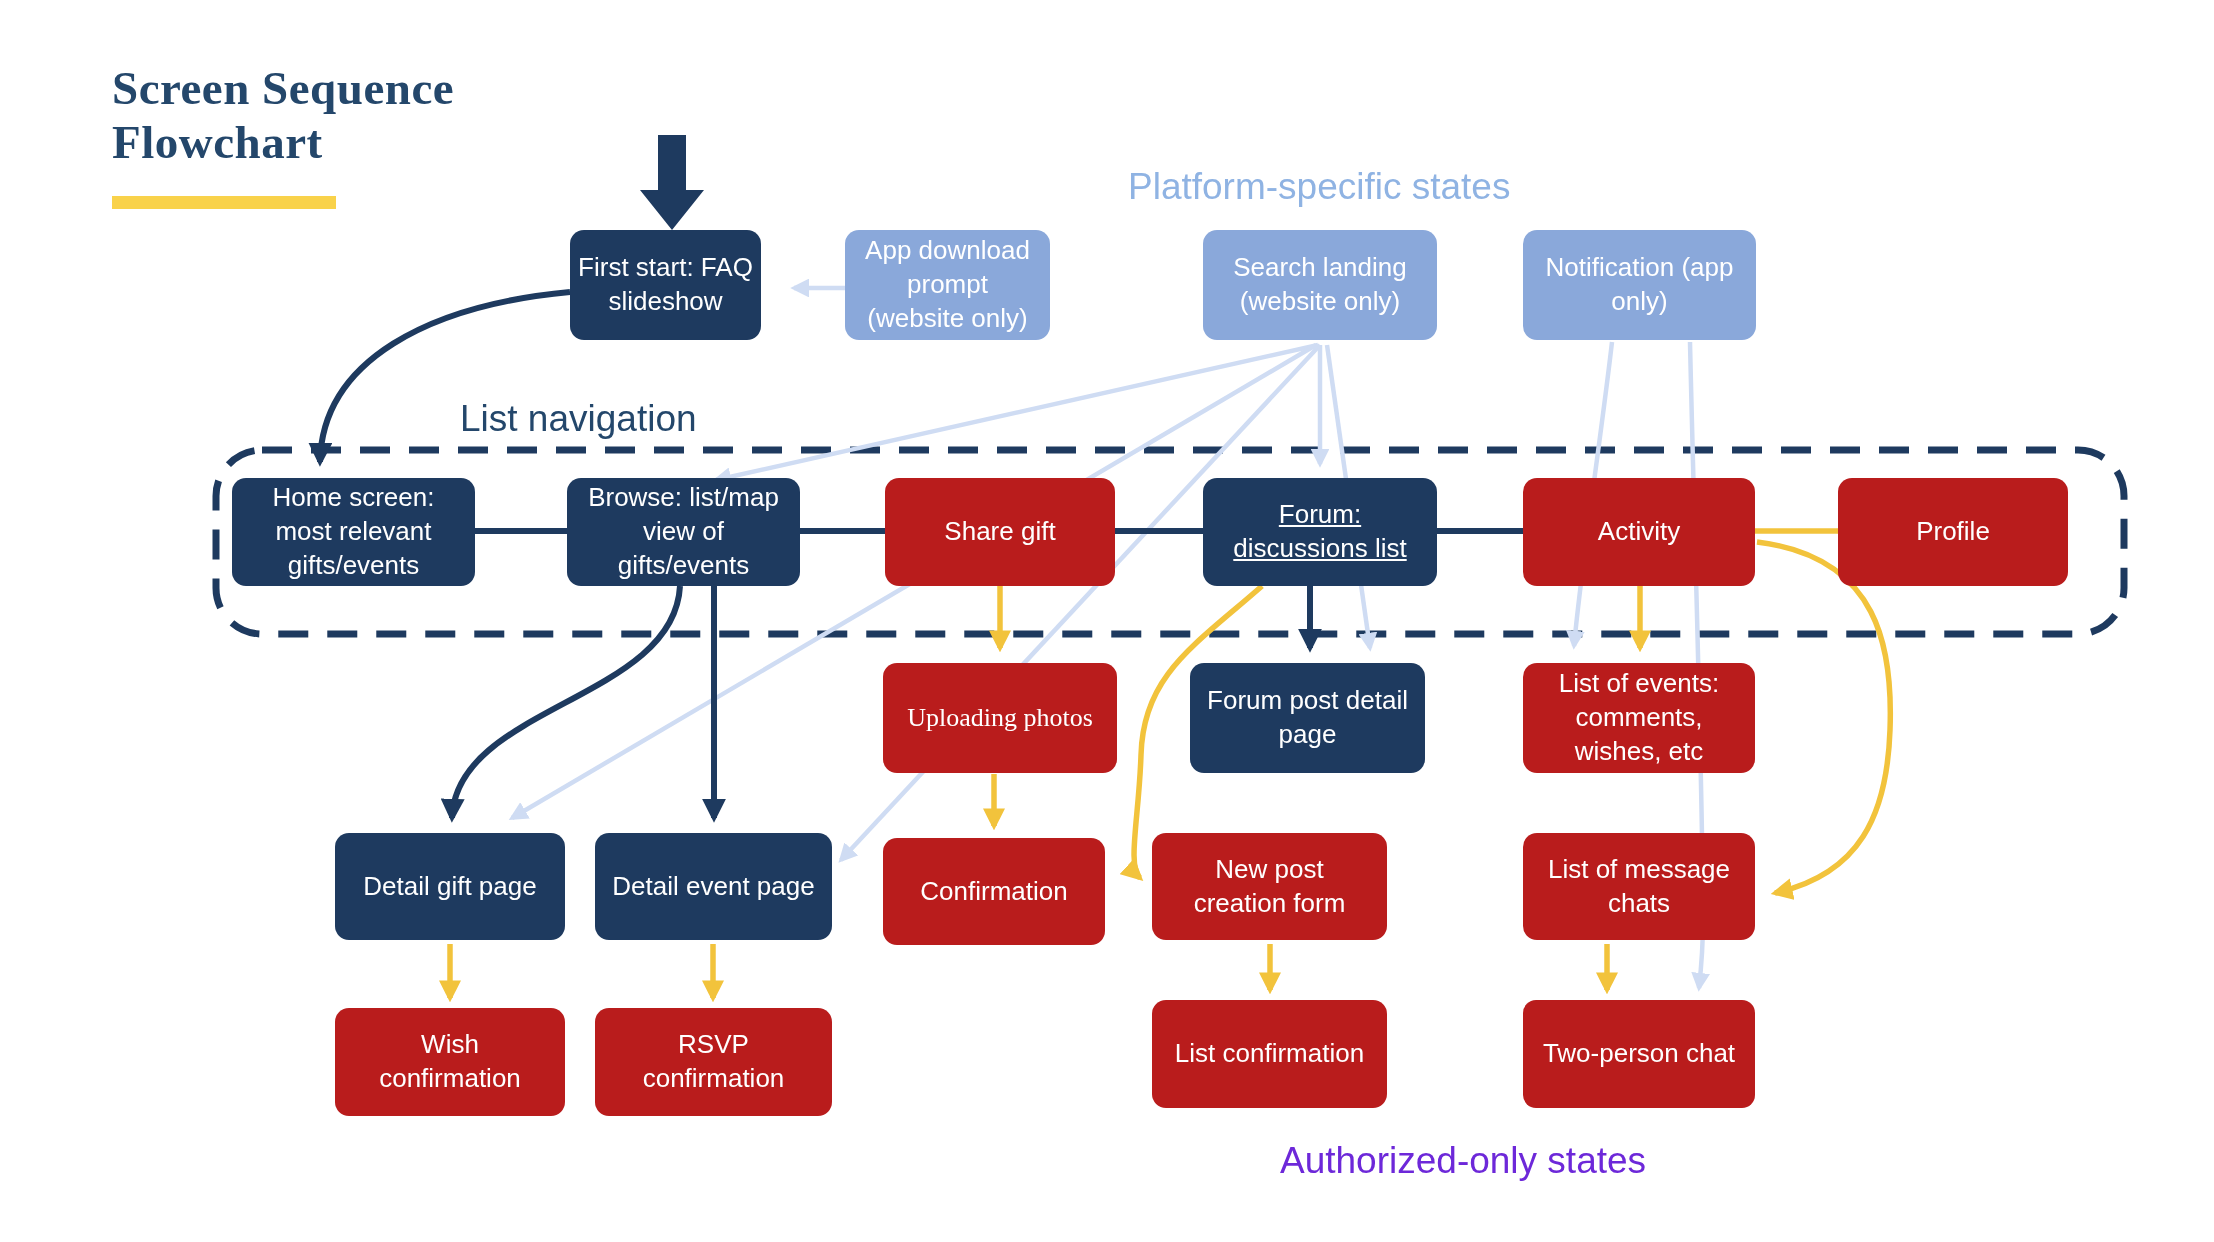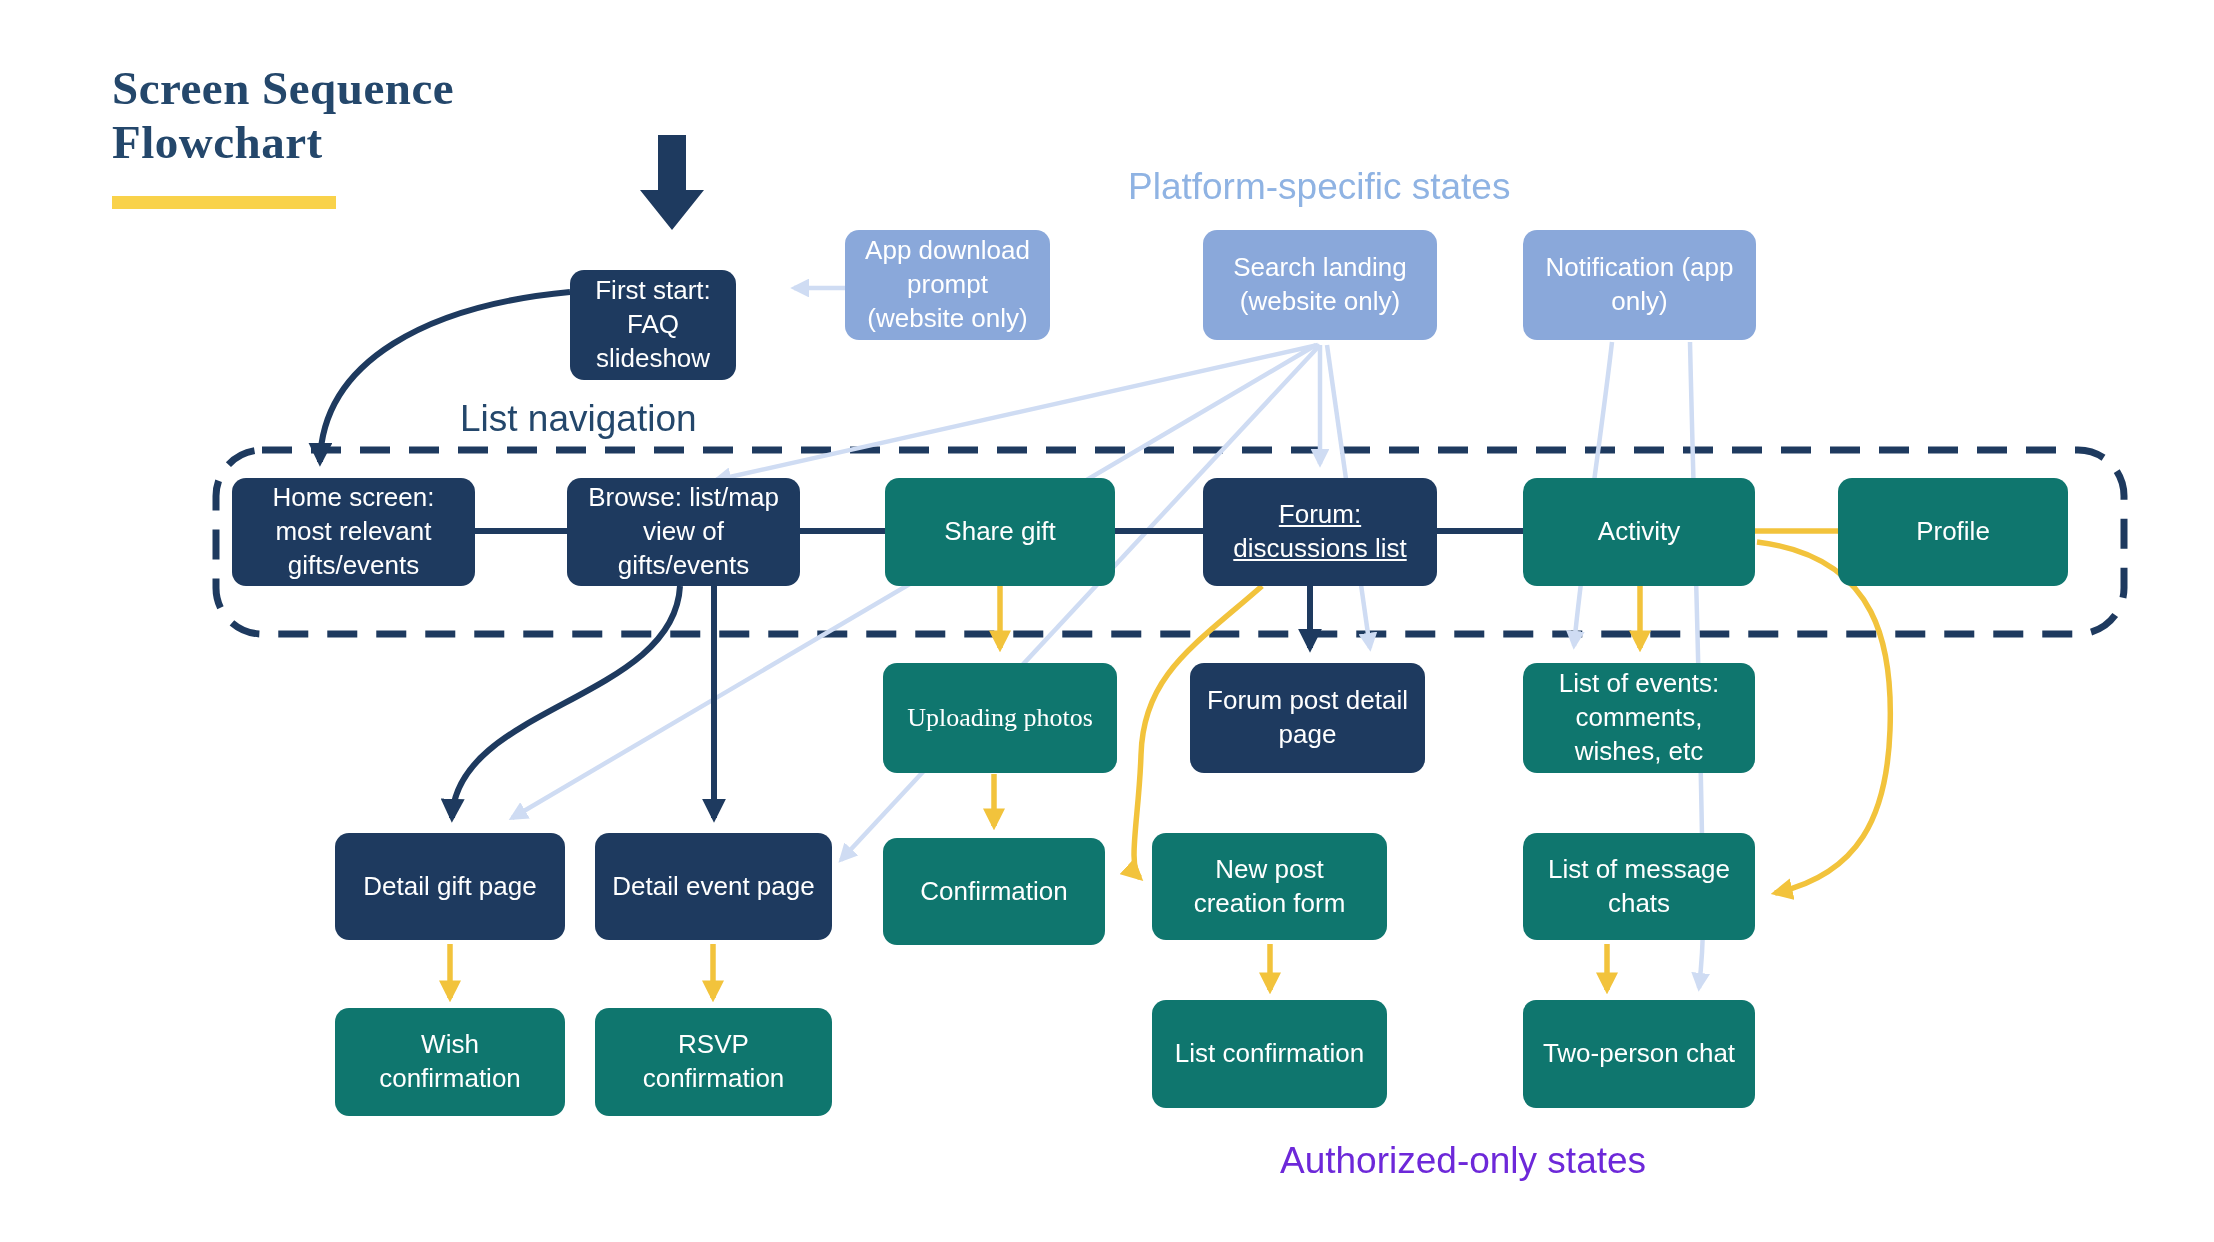--- a/index.html
+++ b/index.html
@@ -11,21 +11,21 @@
         font-size:47px;line-height:1.14;letter-spacing:0.5px;}
   .title-underline{position:absolute;left:112px;top:196px;width:224px;height:13px;background:#f9d24a;}
   .sec-label{position:absolute;font-size:37px;white-space:nowrap;}
   .lbl-platform{left:1128px;top:166px;color:#8fb3e3;}
   .lbl-nav{left:460px;top:398px;color:#24476b;}
   .lbl-auth{left:1280px;top:1140px;color:#6d28d9;}
   .node{position:absolute;border-radius:14px;color:#ffffff;font-size:26px;line-height:1.3;
         display:flex;align-items:center;justify-content:center;text-align:center;box-sizing:border-box;}
   .navy{background:#1e3a5f;}
   .blue{background:#8aa8da;}
-  .yellow{background:#0f766e;}
+  .yellow{background:#b91c1c;}
 </style>
 </head>
 <body>
 
 <div class="stage">
 
   <svg width="2214" height="1242" viewBox="0 0 2214 1242">
     <defs>
       <marker id="ah-navy" viewBox="0 0 10 10" refX="8" refY="5" markerWidth="4" markerHeight="4" orient="auto-start-reverse">
         <path d="M0,0 L10,5 L0,10 z" fill="#1e3a5f"></path>
@@ -81,21 +81,21 @@
   <div class="title-block">
     <div>Screen Sequence</div>
     <div>Flowchart</div>
   </div>
   <div class="title-underline"></div>
 
   <div class="sec-label lbl-platform">Platform-specific states</div>
   <div class="sec-label lbl-nav">List navigation</div>
   <div class="sec-label lbl-auth">Authorized-only states</div>
 
-  <div class="node navy" style="left:570px;top:230px;width:166px;height:110px;padding:0 6px;margin-top:40px;">First start: FAQ slideshow</div>
+  <div class="node navy" style="left:570px;top:230px;width:191px;height:110px;padding:0 6px;">First start: FAQ slideshow</div>
   <div class="node blue" style="left:845px;top:230px;width:205px;height:110px;padding:0 12px;">App download prompt (website only)</div>
   <div class="node blue" style="left:1203px;top:230px;width:234px;height:110px;padding:0 28px;">Search landing (website only)</div>
   <div class="node blue" style="left:1523px;top:230px;width:233px;height:110px;padding:0 16px;">Notification (app only)</div>
 
   <div class="node navy" style="left:232px;top:478px;width:243px;height:108px;padding:0 26px;">Home screen: most relevant gifts/events</div>
   <div class="node navy" style="left:567px;top:478px;width:233px;height:108px;padding:0 14px;">Browse: list/map view of gifts/events</div>
   <div class="node yellow" style="left:885px;top:478px;width:230px;height:108px;">Share gift</div>
   <div class="node navy" style="left:1203px;top:478px;width:234px;height:108px;padding:0 28px;text-decoration:underline;">Forum: discussions list</div>
   <div class="node yellow" style="left:1523px;top:478px;width:232px;height:108px;">Activity</div>
   <div class="node yellow" style="left:1838px;top:478px;width:230px;height:108px;border-radius:14px;">Profile</div>

